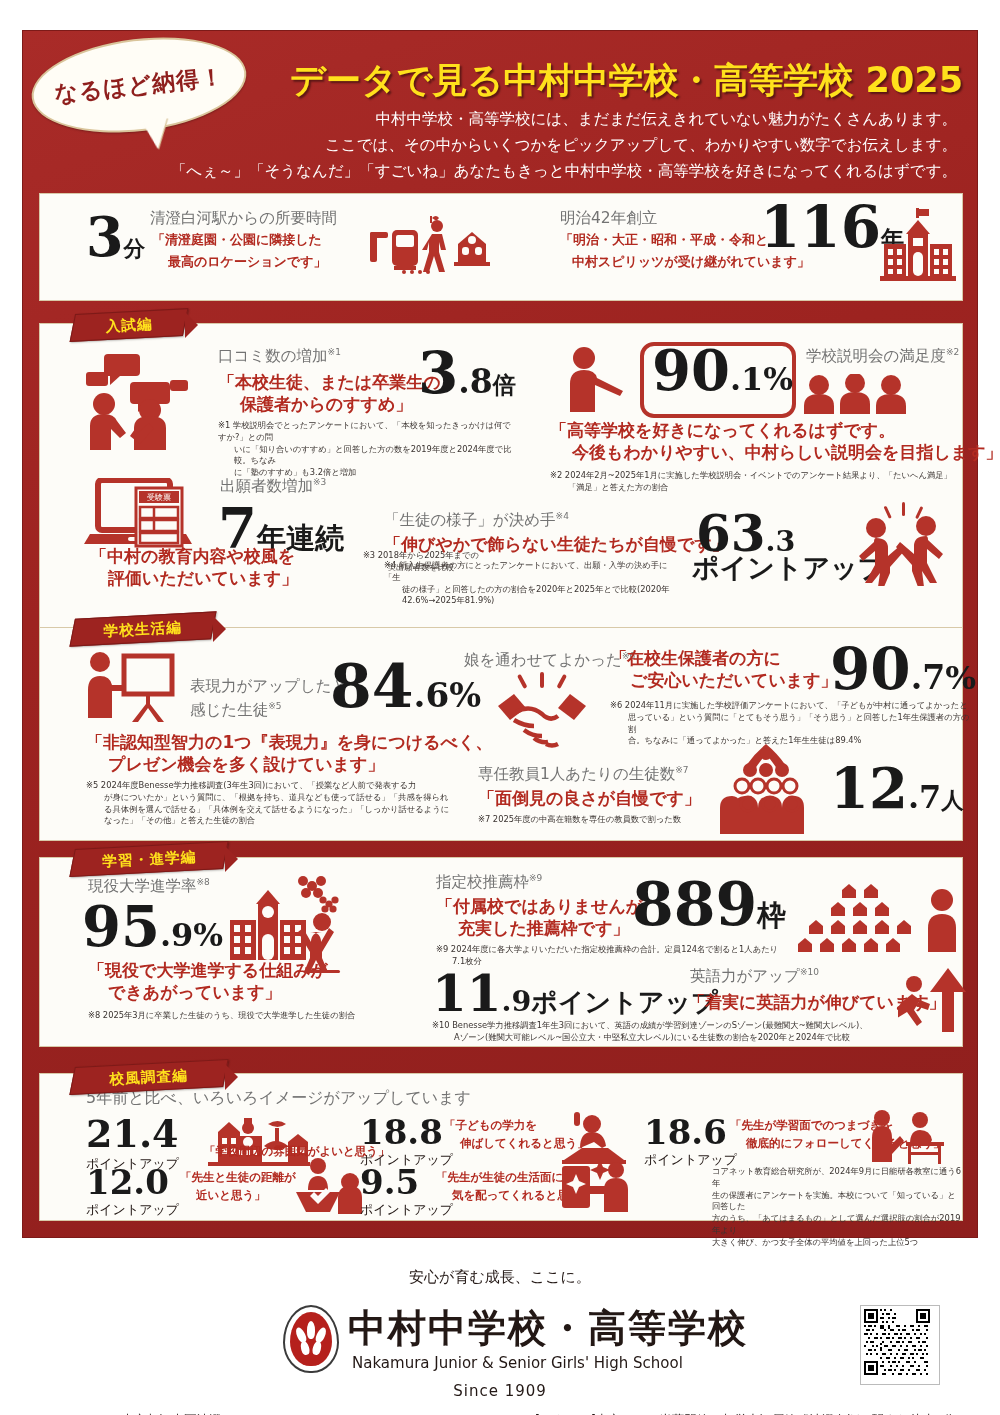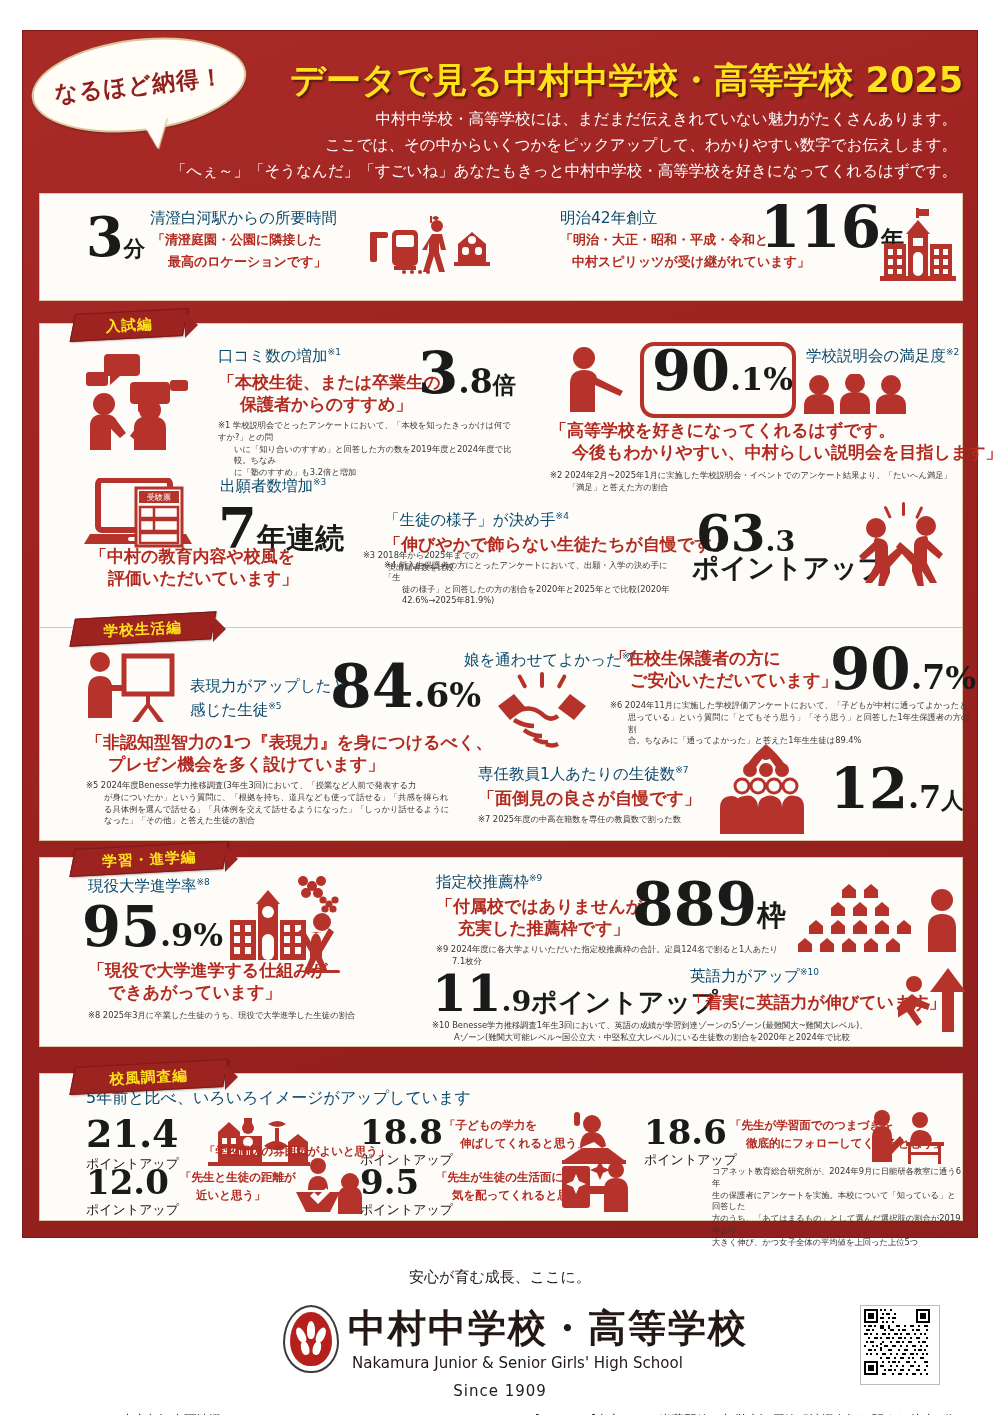--- a/index.html
+++ b/index.html
@@ -82,21 +82,21 @@
   .ribbon > span{transform:skewX(14deg);}
   .ribbon-arrow{
     position:absolute;width:0;height:0;
     border-top:13px solid transparent;border-bottom:13px solid transparent;
     border-left:13px solid #9d2320;
     z-index:6;
   }
 
   
   .abs{position:absolute;}
-  .lbl{font-size:15.5px;color:#0c4a6e;white-space:nowrap;text-align:right;}
+  .lbl{font-size:15.5px;color:#737373;white-space:nowrap;text-align:right;}
   .lbl .mk{font-size:9px;vertical-align:super;}
   .quote{font-size:17px;font-weight:bold;color:#b22a20;line-height:1.28;white-space:nowrap;}
   .quote.sm{font-size:13px;line-height:1.25;}
   .quote.xs{font-size:11.5px;line-height:1.25;}
   .note{font-size:8.3px;color:#3a3330;line-height:1.42;}
   .big{
     font-family:"DejaVu Serif","Liberation Serif",serif;
     font-weight:bold;color:#1a1a1a;line-height:.95;white-space:nowrap;
   }
   .big .dec{font-size:.57em;}

